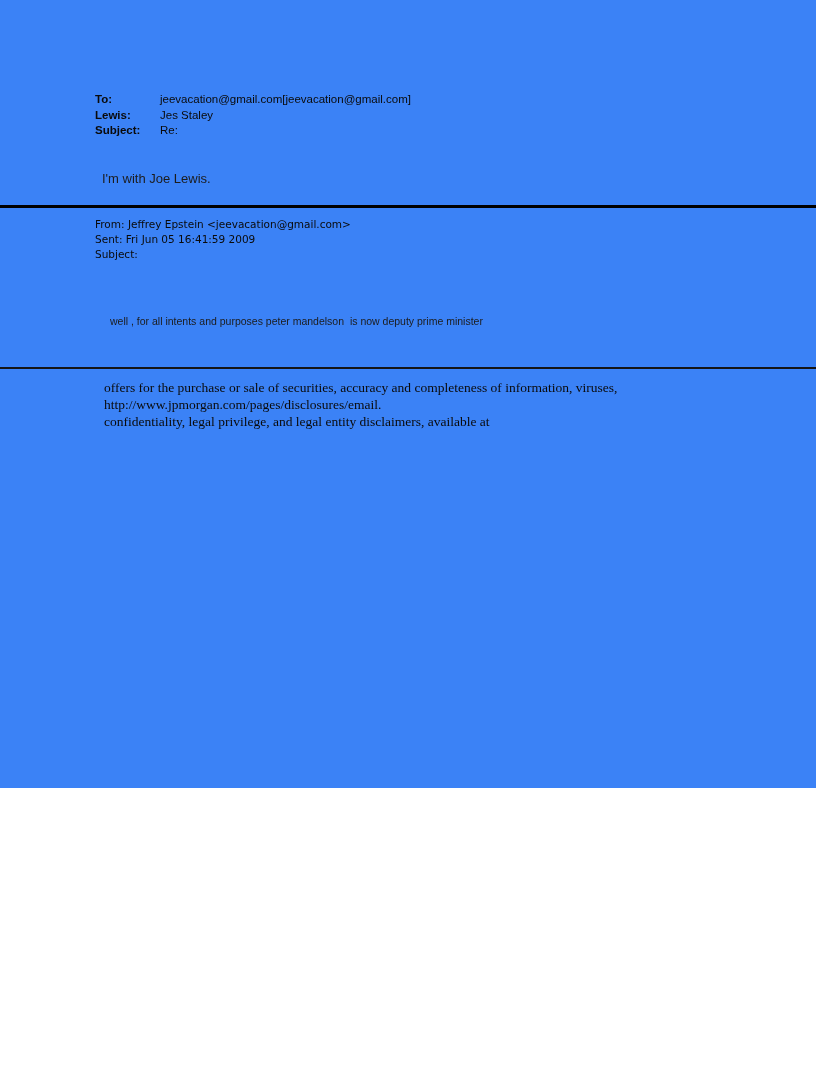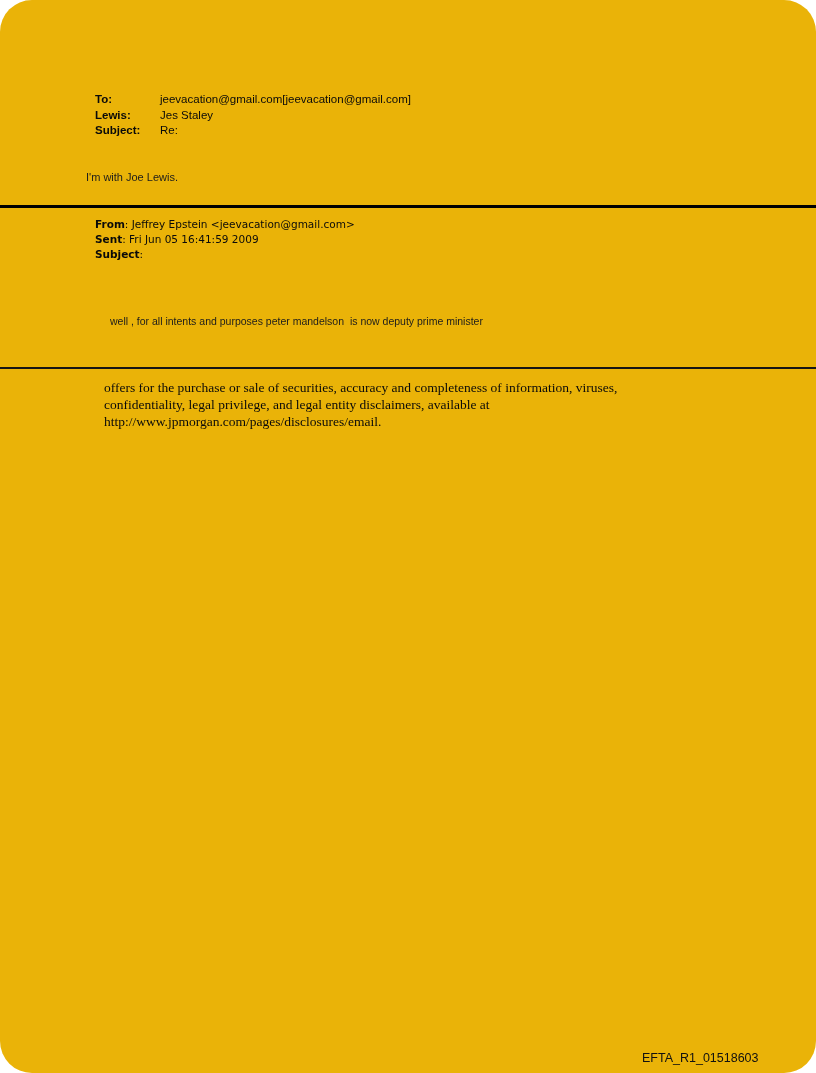--- a/index.html
+++ b/index.html
@@ -1,43 +1,42 @@
 <!DOCTYPE html>
 <html><head>
 <meta charset="utf-8">
 <style>
   html, body { margin: 0; padding: 0; background: #ffffff; }
   .page {
     position: relative;
     width: 816px;
-    height: 1073px;
-    background: #eab308;
+    height: 788px;
+    background: #3b82f6;
     color: #0a0a0a;
     font-family: "Liberation Sans", sans-serif;
     overflow: hidden;
-    border-radius: 32px;
   }
   
   .hdr1 {
     position: absolute;
     left: 95px;
     top: 92px;
     font-size: 11.5px;
     line-height: 15.5px;
     color: #0a0a0a;
   }
   .hdr1-row { display: flex; }
   .hdr1-label { width: 65px; font-weight: bold; flex: 0 0 65px; }
   .hdr1-value { white-space: nowrap; }
 
   .body1 {
     position: absolute;
-    left: 86px;
+    left: 102px;
     top: 171px;
-    font-size: 11px;
+    font-size: 13px;
     color: #1c1c1c;
   }
 
   .rule1 {
     position: absolute;
     left: 0;
     top: 205px;
     width: 816px;
     height: 3px;
     background: #000000;
@@ -46,21 +45,21 @@
   
   .hdr2 {
     position: absolute;
     left: 95px;
     top: 217px;
     font-family: "DejaVu Sans", sans-serif;
     font-size: 10.5px;
     line-height: 15px;
     color: #0a0a0a;
   }
-  .hdr2-label { font-weight: bold; }
+  .hdr2-label { font-weight: normal; }
 
   .body2 {
     position: absolute;
     left: 110px;
     top: 315px;
     font-size: 10.5px;
     color: #1c1c1c;
     white-space: pre-wrap;
   }
 
@@ -120,19 +119,19 @@
     <div><span class="hdr2-label">Sent</span><span>: Fri Jun 05 16:41:59 2009</span></div>
     <div><span class="hdr2-label">Subject</span><span>:</span></div>
   </div>
 
   <div class="body2">well , for all intents and purposes peter mandelson  is now deputy prime minister</div>
 
   <div class="rule2"></div>
 
   <div class="disclaimer">
     <div>offers for the purchase or sale of securities, accuracy and completeness of information, viruses,</div>
+    <div>http://www.jpmorgan.com/pages/disclosures/email.</div>
     <div>confidentiality, legal privilege, and legal entity disclaimers, available at</div>
-    <div>http://www.jpmorgan.com/pages/disclosures/email.</div>
   </div>
 
   <div class="bates">EFTA_R1_01518603</div>
 
 </div>
 
 </body></html>

